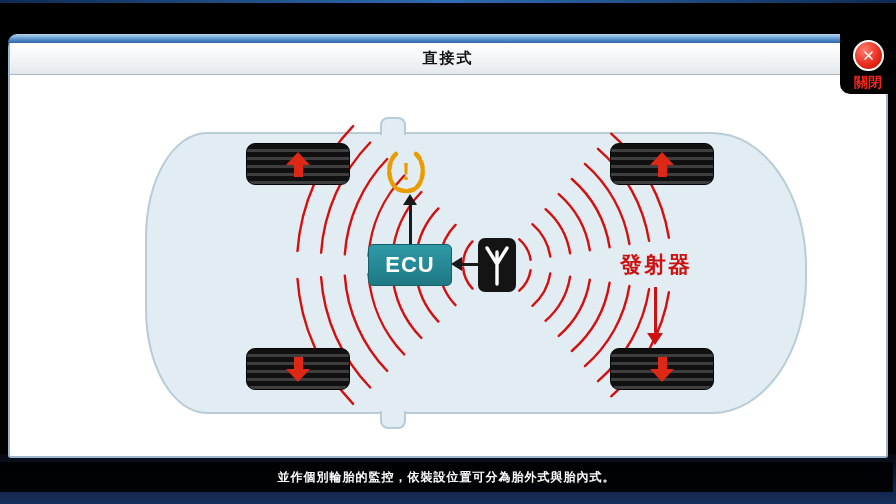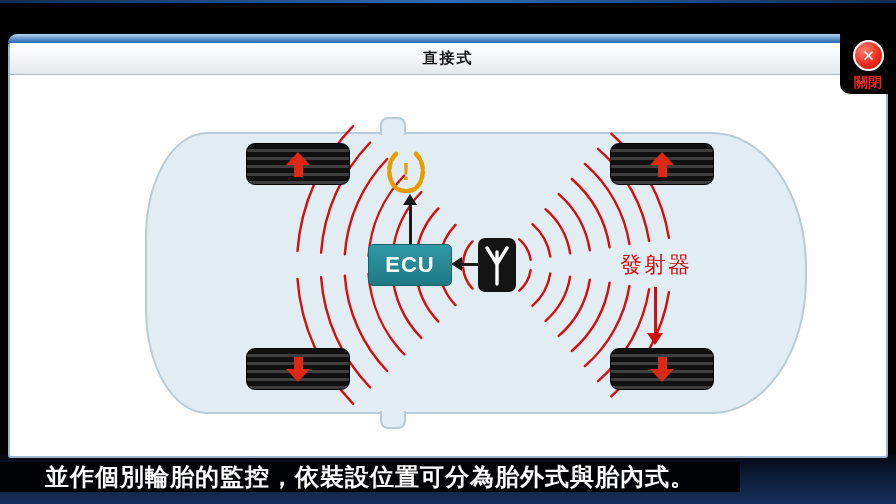--- a/index.html
+++ b/index.html
@@ -77,30 +77,30 @@
   .a1-head { position:absolute; left:403px; top:194px; width:0; height:0;
              border-left:7px solid transparent; border-right:7px solid transparent;
              border-bottom:11px solid #1a1a1a; z-index:5; }
   .a2-line { left:461px; top:263px; width:17px; height:3px; }
   .a2-head { position:absolute; left:451px; top:257px; width:0; height:0;
              border-top:7px solid transparent; border-bottom:7px solid transparent;
              border-right:11px solid #1a1a1a; z-index:5; }
 
   
   .tx-label { position:absolute; left:600px; top:250px; width:112px; text-align:center;
-              color:#cc1111; font-size:22px; font-weight:normal; z-index:6; letter-spacing:2px; }
+              color:#cc1111; font-size:22px; font-weight:bold; z-index:6; letter-spacing:2px; }
   .tx-line { position:absolute; left:654px; top:287px; width:3px; height:48px; background:#cc1111; z-index:6; }
   .tx-head { position:absolute; left:647px; top:333px; width:0; height:0;
              border-left:8px solid transparent; border-right:8px solid transparent;
              border-top:12px solid #cc1111; z-index:6; }
 
   
-  .caption { position:absolute; left:0; top:462px; width:740px; height:30px;
+  .caption { position:absolute; left:0; top:462px; width:893px; height:30px;
              background:rgba(0,0,0,.92); color:#fff; display:flex; align-items:center;
-             justify-content:center; font-size:24px; font-weight:600; letter-spacing:1px; z-index:10; }
+             justify-content:center; font-size:12px; font-weight:600; letter-spacing:1px; z-index:10; }
 </style>
 </head>
 <body>
 
 <div class="stage">
 
   <div class="top-accent"></div>
   <div class="sky"></div>
 
   <div class="panel">

